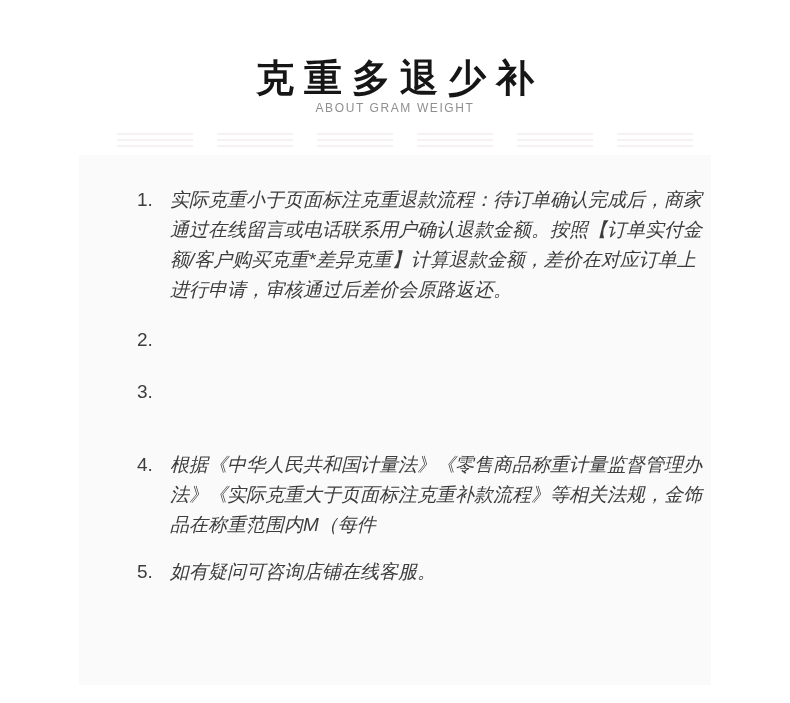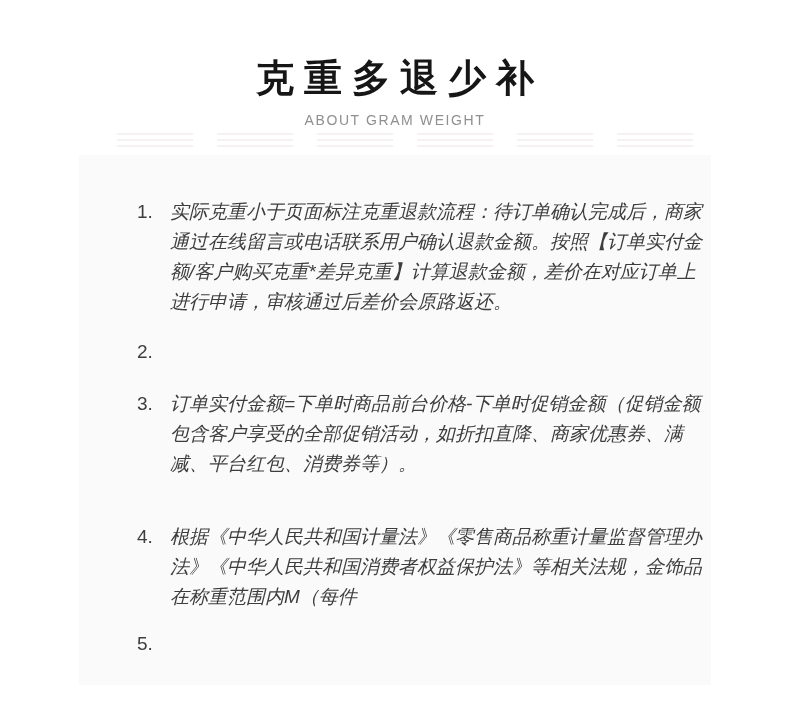--- a/index.html
+++ b/index.html
@@ -53,23 +53,22 @@
     margin: 0;
     text-align: center;
     font-size: 38px;
     line-height: 44px;
     font-weight: 700;
     letter-spacing: 10px;
     text-indent: 10px; 
     color: #161616;
   }
   .page-subtitle {
-    margin-top: 12px;
     text-align: center;
-    font-size: 14px;
+    font-size: 12px;
     line-height: 16px;
     letter-spacing: 1.6px;
     color: #8f8f8f;
   }
   .notice-list {
     list-style: none;
     margin: 69px 0 0 0;
     padding: 0 0 0 58px;
   }
   .notice-item {
@@ -121,27 +120,27 @@
         <span class="notice-num">1.</span>
         <span class="notice-text">实际克重小于页面标注克重退款流程：待订单确认完成后，商家通过在线留言或电话联系用户确认退款金额。按照【订单实付金额/客户购买克重*差异克重】计算退款金额，差价在对应订单上进行申请，审核通过后差价会原路返还。</span>
       </li>
 
       <li class="notice-item">
         <span class="notice-num">2.</span>
       </li>
 
       <li class="notice-item">
         <span class="notice-num">3.</span>
-        <span class="notice-text">订单实付金额=下单时商品前台价格-下单时促销金额（促销金额包含客户享受的全部促销活动，如折扣直降、商家优惠券、满减、平台红包、消费券等）。</span>
       </li>
 
       <li class="notice-item">
         <span class="notice-num">4.</span>
-        <span class="notice-text">根据《中华人民共和国计量法》《零售商品称重计量监督管理办法》《中华人民共和国消费者权益保护法》等相关法规，金饰品在称重范围内M（每件</span>
+        <span class="notice-text">根据《中华人民共和国计量法》《零售商品称重计量监督管理办法》《实际克重大于页面标注克重补款流程》等相关法规，金饰品在称重范围内M（每件</span>
       </li>
 
       <li class="notice-item">
         <span class="notice-num">5.</span>
+        <span class="notice-text">如有疑问可咨询店铺在线客服。</span>
       </li>
 
     </ol>
   </div>
 </div>
 
 </body></html>

